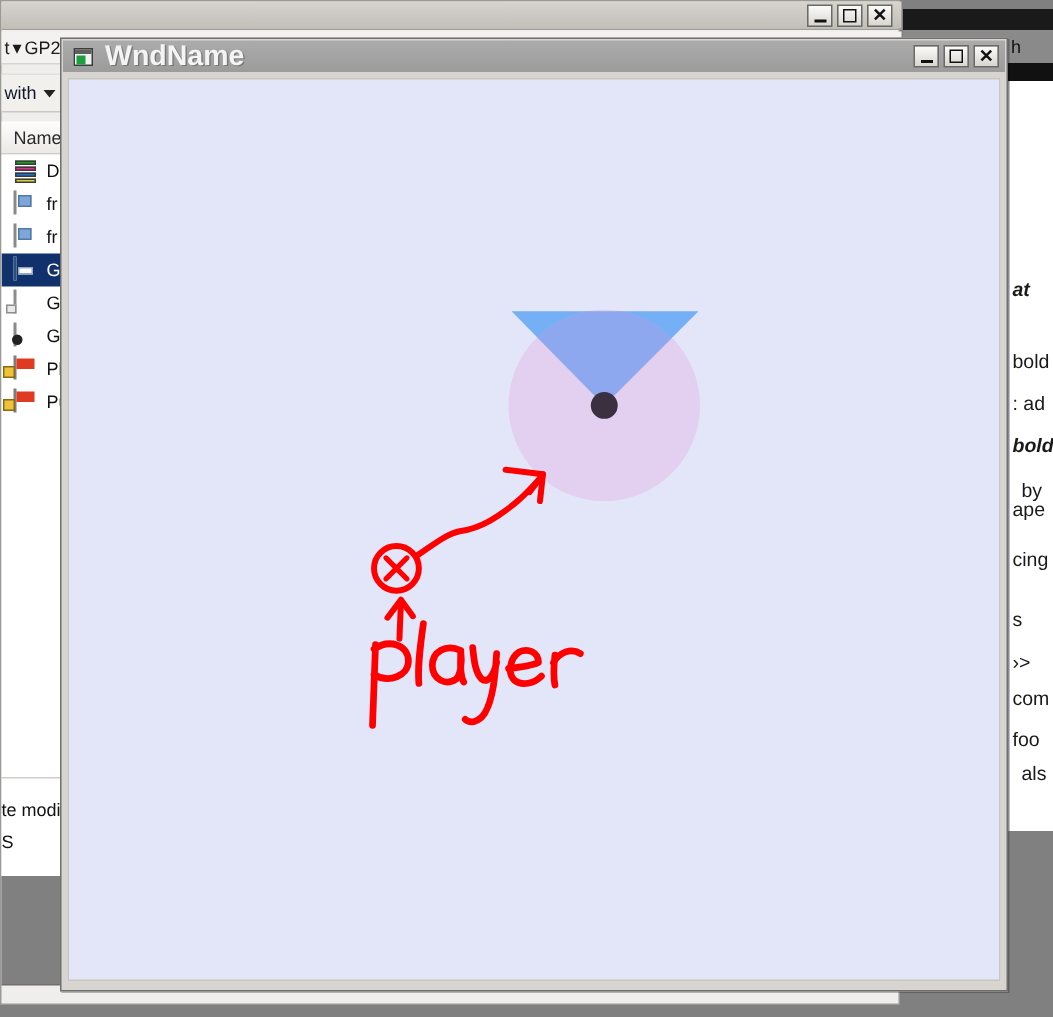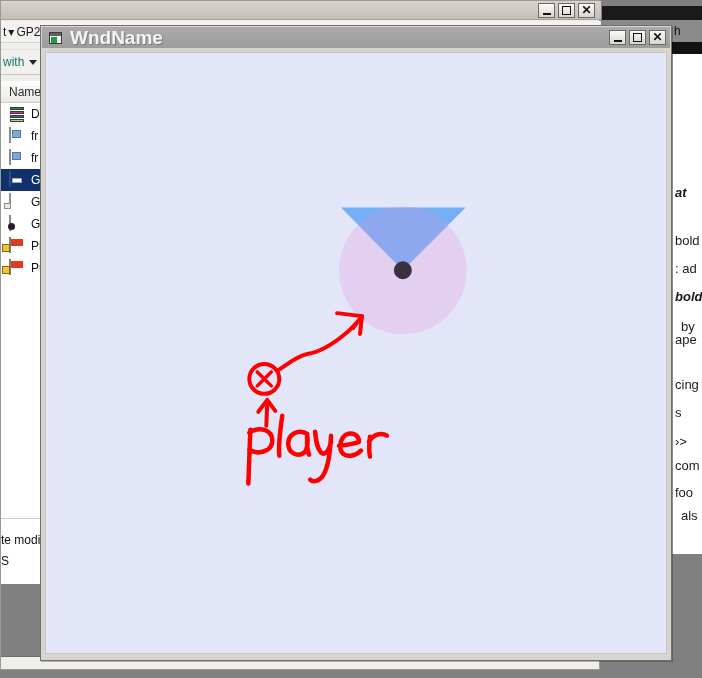--- a/index.html
+++ b/index.html
@@ -42,21 +42,21 @@
     position:absolute;left:0;top:20px;width:600px;height:22px;
     background:#f3f2f0;border-bottom:1px solid #d6d4d0;box-sizing:border-box;
     display:flex;align-items:center;
   }
   .crumb{font-size:12px;color:#1b1b1b;padding-left:2px;white-space:nowrap;}
   #bg-cmdbar{
     position:absolute;left:0;top:48px;width:600px;height:26px;
     background:#f1f0ed;border-top:1px solid #e2e0dc;border-bottom:1px solid #c9c7c2;
     box-sizing:border-box;display:flex;align-items:center;
   }
-  .cmdbtn{font-size:12px;color:#0f766e;display:flex;align-items:center;gap:5px;padding-left:2px;white-space:nowrap;}
+  .cmdbtn{font-size:12px;color:#0f172a;display:flex;align-items:center;gap:5px;padding-left:2px;white-space:nowrap;}
   .caret{width:0;height:0;border-left:4px solid transparent;border-right:4px solid transparent;border-top:5px solid #222;}
 
   
   #bg-colhead{
     position:absolute;left:0;top:80px;width:600px;height:22px;
     background:linear-gradient(#fdfdfd,#eceae6);
     border-bottom:1px solid #cdcbc6;box-sizing:border-box;
     display:flex;align-items:center;
   }
   .colh{font-size:12px;color:#2b2b2b;}
@@ -262,21 +262,21 @@
     <span id="rw-tabtext">h</span>
   </div>
   <div id="rw-blackbar"></div>
   <div id="rw-page">
     <span class="ln b" style="top:132px;font-style:italic;">at</span>
     <span class="ln" style="top:180px;">bold</span>
     <span class="ln" style="top:208px;">: ad</span>
     <span class="ln b" style="top:236px;font-style:italic;">bold</span>
     <span class="ln" style="top:266px;left:8px;">by</span>
     <span class="ln" style="top:279px;">ape</span>
-    <span class="ln" style="top:324px;">cing</span>
+    <span class="ln" style="top:312px;">cing</span>
     <span class="ln" style="top:352px;">s</span>
     <span class="ln" style="top:381px;">›&gt;</span>
     <span class="ln" style="top:405px;">com</span>
     <span class="ln" style="top:432px;">foo</span>
     <span class="ln" style="top:455px;left:8px;">als</span>
   </div>
 </div>
 
 <div id="wnd">
   <div id="wnd-titlebar">

